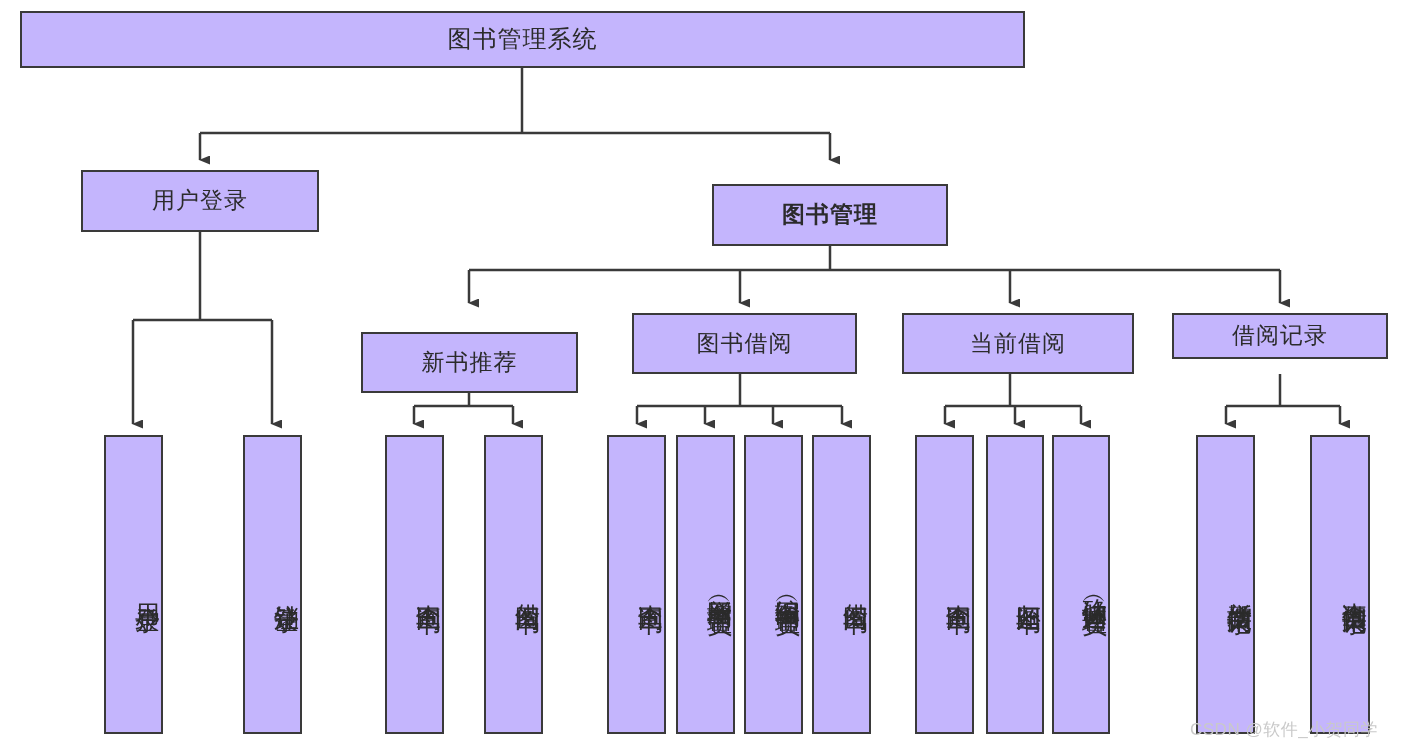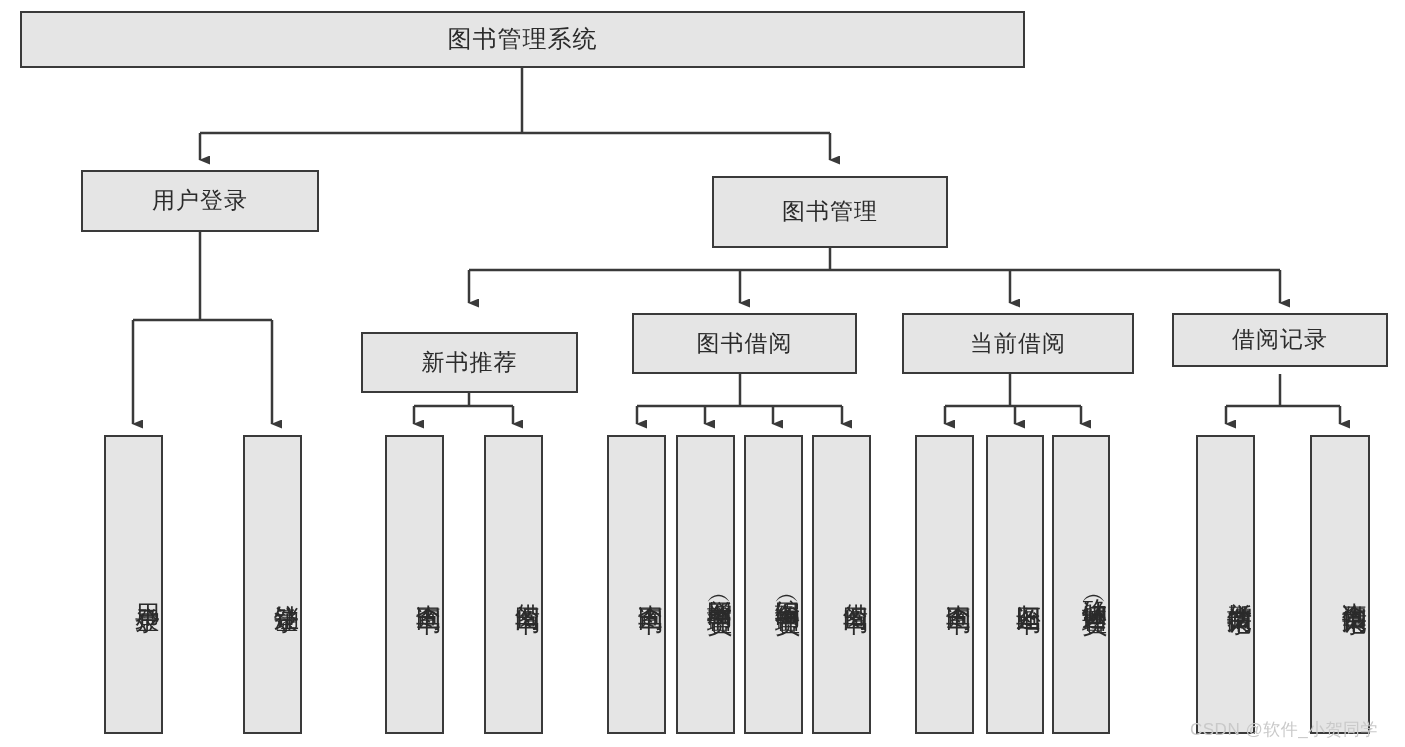--- a/index.html
+++ b/index.html
@@ -22,21 +22,21 @@
     left: 0;
     top: 0;
     width: 1405px;
     height: 747px;
     pointer-events: none;
   }
   .node {
     position: absolute;
     box-sizing: border-box;
     border: 2.5px solid #3a3a3a;
-    background: #e5e5e5;
+    background: #c4b5fd;
     display: flex;
     align-items: center;
     justify-content: center;
     color: #2b2b2b;
   }
   .node-h {
     font-size: 23px;
     letter-spacing: 1px;
     line-height: 1.1;
     white-space: nowrap;
@@ -123,34 +123,34 @@
     </g>
   </svg>
 
   <div class="node node-h node-root" style="left:20px; top:11px; width:1005px; height:57px;">
     <span>图书管理系统</span>
   </div>
 
   <div class="node node-h" style="left:81px; top:170px; width:238px; height:62px;">
     <span>用户登录</span>
   </div>
-  <div class="node node-h" style="left:712px; top:176px; width:236px; height:72px;">
+  <div class="node node-h" style="left:712px; top:184px; width:236px; height:62px;font-weight:bold;">
     <span>图书管理</span>
   </div>
 
   <div class="node node-h" style="left:361px; top:313px; width:217px; height:61px;margin-top:19px;">
     <span>新书推荐</span>
   </div>
   <div class="node node-h" style="left:632px; top:313px; width:225px; height:61px;">
     <span>图书借阅</span>
   </div>
   <div class="node node-h" style="left:902px; top:313px; width:232px; height:61px;">
     <span>当前借阅</span>
   </div>
-  <div class="node node-h" style="left:1172px; top:313px; width:216px; height:54px;">
+  <div class="node node-h" style="left:1172px; top:313px; width:216px; height:46px;">
     <span>借阅记录</span>
   </div>
 
   <div class="node node-v" style="left:104px; top:435px; width:59px; height:299px;">
     <span>用户登录</span>
   </div>
   <div class="node node-v" style="left:243px; top:435px; width:59px; height:299px;">
     <span>注销登录</span>
   </div>
 

